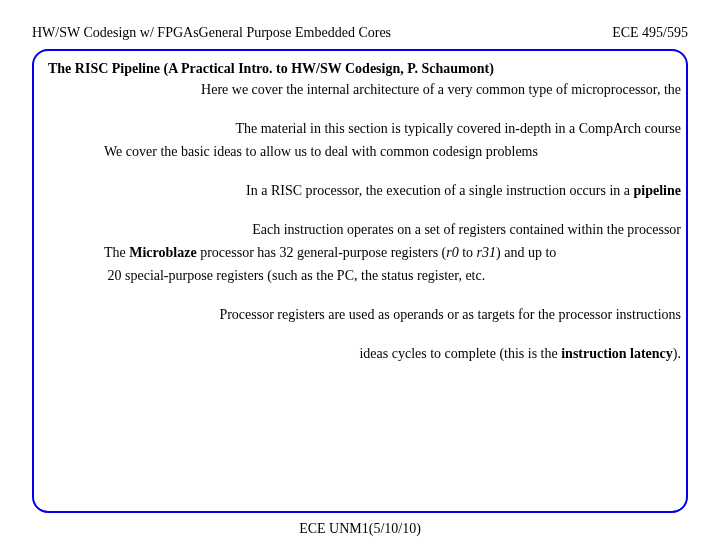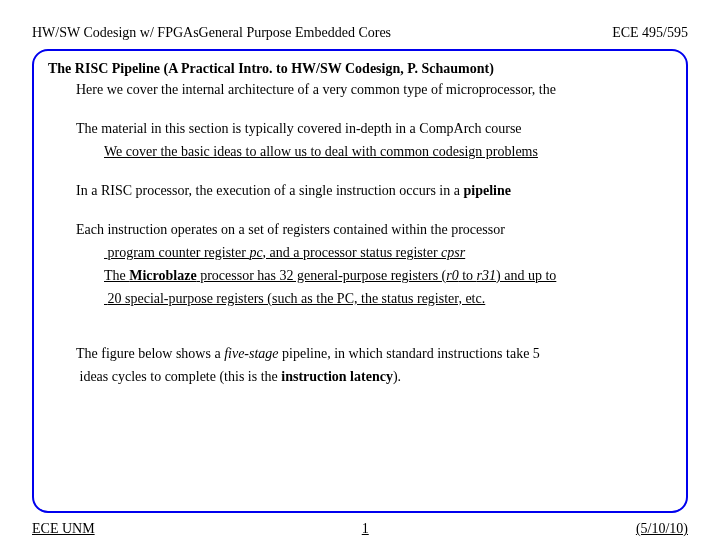--- a/index.html
+++ b/index.html
@@ -29,44 +29,43 @@
       border-radius: 16px;
       padding: 10px 5px 14px 14px;
       flex: 1;
     }
     .title {
       font-weight: bold;
       margin-bottom: 2px;
     }
     .indent-1 {
       padding-left: 28px;
+      text-align: right;
     }
     .indent-2 {
       padding-left: 56px;
-      text-decoration: underline;
     }
     .para {
       line-height: 1.5;
       margin-bottom: 2px;
     }
     .spacer {
       height: 16px;
     }
     .bold {
       font-weight: bold;
     }
     .italic {
       font-style: italic;
     }
     .footer {
       display: flex;
-      justify-content: space-between;
+      justify-content: center;
       margin-top: 8px;
       font-size: 14px;
-      text-decoration: underline;
     }
   </style>
 </head>
 <body>
 
 <div class="header">
   <span>HW/SW Codesign w/ FPGAsGeneral Purpose Embedded Cores</span>
   <span>ECE 495/595</span>
 </div>
 
@@ -80,30 +79,29 @@
   <div class="para indent-1">The material in this section is typically covered in-depth in a CompArch course</div>
   <div class="para indent-2">We cover the basic ideas to allow us to deal with common codesign problems</div>
 
   <div class="spacer"></div>
 
   <div class="para indent-1"><span>In a RISC processor, the execution of a single instruction occurs in a </span><span class="bold">pipeline</span></div>
 
   <div class="spacer"></div>
 
   <div class="para indent-1">Each instruction operates on a set of registers contained within the processor</div>
-  <div class="para indent-2">&nbsp;<span>program counter register </span><span class="italic">pc</span><span>, and a processor status register </span><span class="italic">cpsr</span></div>
   <div class="para indent-2"><span>The </span><span class="bold">Microblaze</span><span> processor has 32 general-purpose registers (</span><span class="italic">r0</span><span> to </span><span class="italic">r31</span><span>) and up to</span></div>
   <div class="para indent-2">&nbsp;<span>20 special-purpose registers (such as the PC, the status register, etc.</span></div>
 
   <div class="spacer"></div>
 
+  <div class="para indent-1">Processor registers are used as operands or as targets for the processor instructions</div>
 
   <div class="spacer"></div>
 
-  <div class="para indent-1"><span>The figure below shows a </span><span class="italic">five-stage</span><span> pipeline, in which standard instructions take 5</span></div>
   <div class="para indent-1">&nbsp;<span>ideas cycles to complete (this is the </span><span class="bold">instruction latency</span><span>).</span></div>
 </div>
 
 <div class="footer">
   <span>ECE UNM</span>
   <span>1</span>
   <span>(5/10/10)</span>
 </div>
 
 </body></html>

